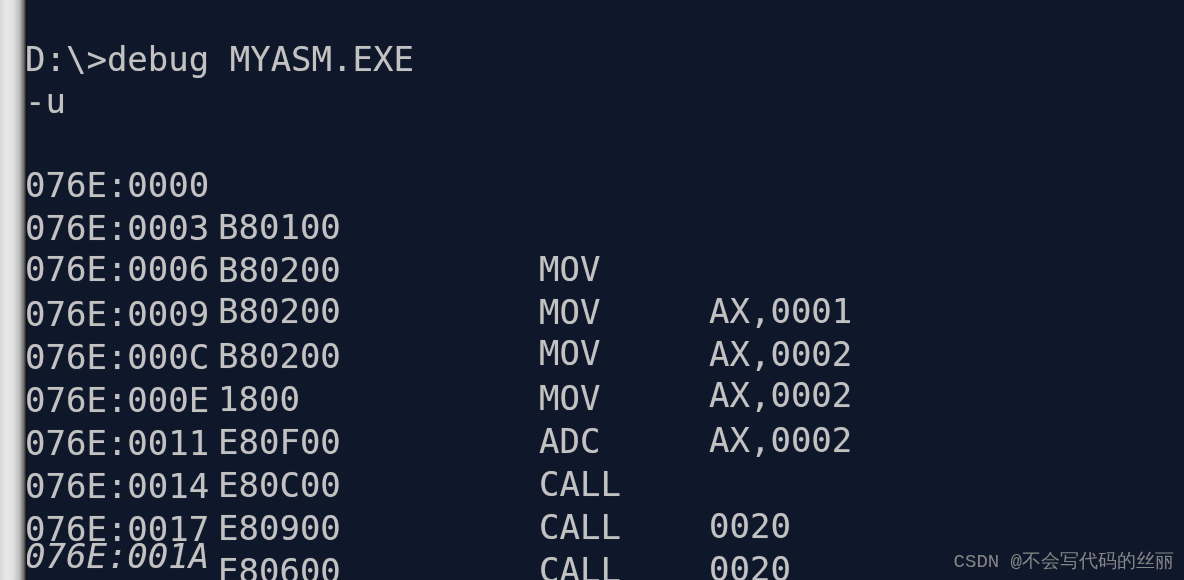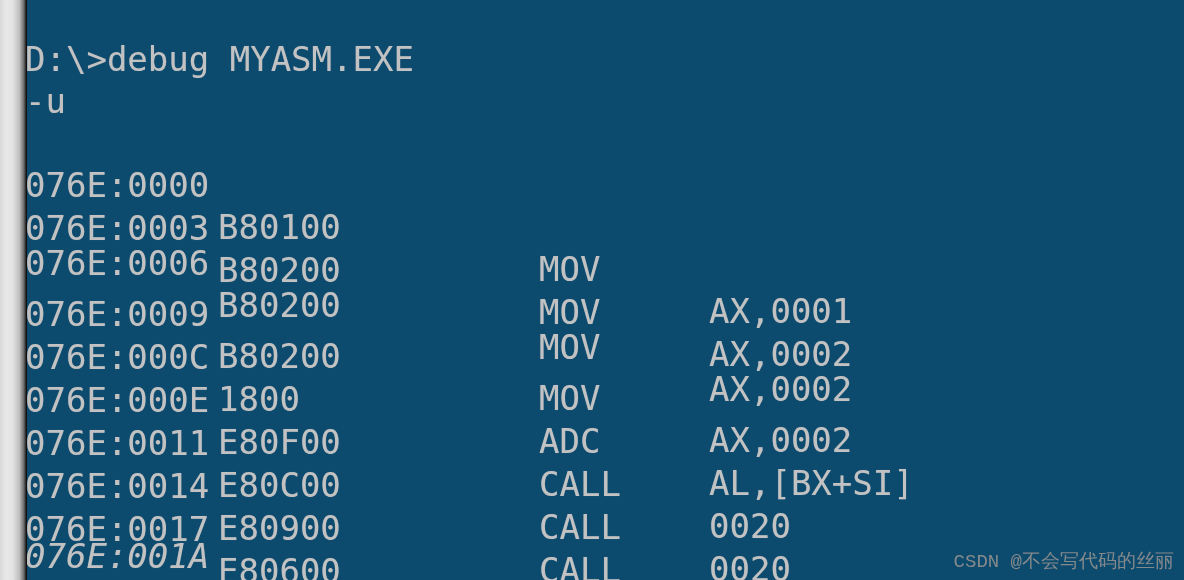--- a/index.html
+++ b/index.html
@@ -40,21 +40,21 @@
     z-index: 5;
     pointer-events: none;
   }
 
   #console {
     position: absolute;
     left: 0;
     top: 0;
     width: 1184px;
     height: 580px;
-    background: #0c4a6e;
+    background: #0f172a;
     z-index: 2;
   }
 
   .line {
     position: absolute;
     left: 25px;
     white-space: pre;
     color: #c2c2c2;
     font-size: 34px;
     line-height: 42px;
@@ -112,39 +112,38 @@
       <span class="col-oper">AX,0001</span>
     </div>
 
     <div class="row" style="top:165px;">
       <span class="col-addr">076E:0003</span>
       <span class="col-bytes">B80200</span>
       <span class="col-mnem">MOV</span>
       <span class="col-oper">AX,0002</span>
     </div>
 
-    <div class="row" style="top:200px;">
+    <div class="row" style="top:206px;">
       <span class="col-addr">076E:0006</span>
       <span class="col-bytes">B80200</span>
       <span class="col-mnem">MOV</span>
       <span class="col-oper">AX,0002</span>
     </div>
 
     <div class="row" style="top:251px;">
       <span class="col-addr">076E:0009</span>
       <span class="col-bytes">B80200</span>
       <span class="col-mnem">MOV</span>
       <span class="col-oper">AX,0002</span>
     </div>
 
     <div class="row" style="top:294px;">
       <span class="col-addr">076E:000C</span>
       <span class="col-bytes">1800</span>
       <span class="col-mnem">ADC</span>
-      <span class="col-oper">AL,[BX+SI]</span>
     </div>
 
     <div class="row" style="top:337px;">
       <span class="col-addr">076E:000E</span>
       <span class="col-bytes">E80F00</span>
       <span class="col-mnem">CALL</span>
       <span class="col-oper">0020</span>
     </div>
 
     <div class="row" style="top:380px;padding-left:40px;">

